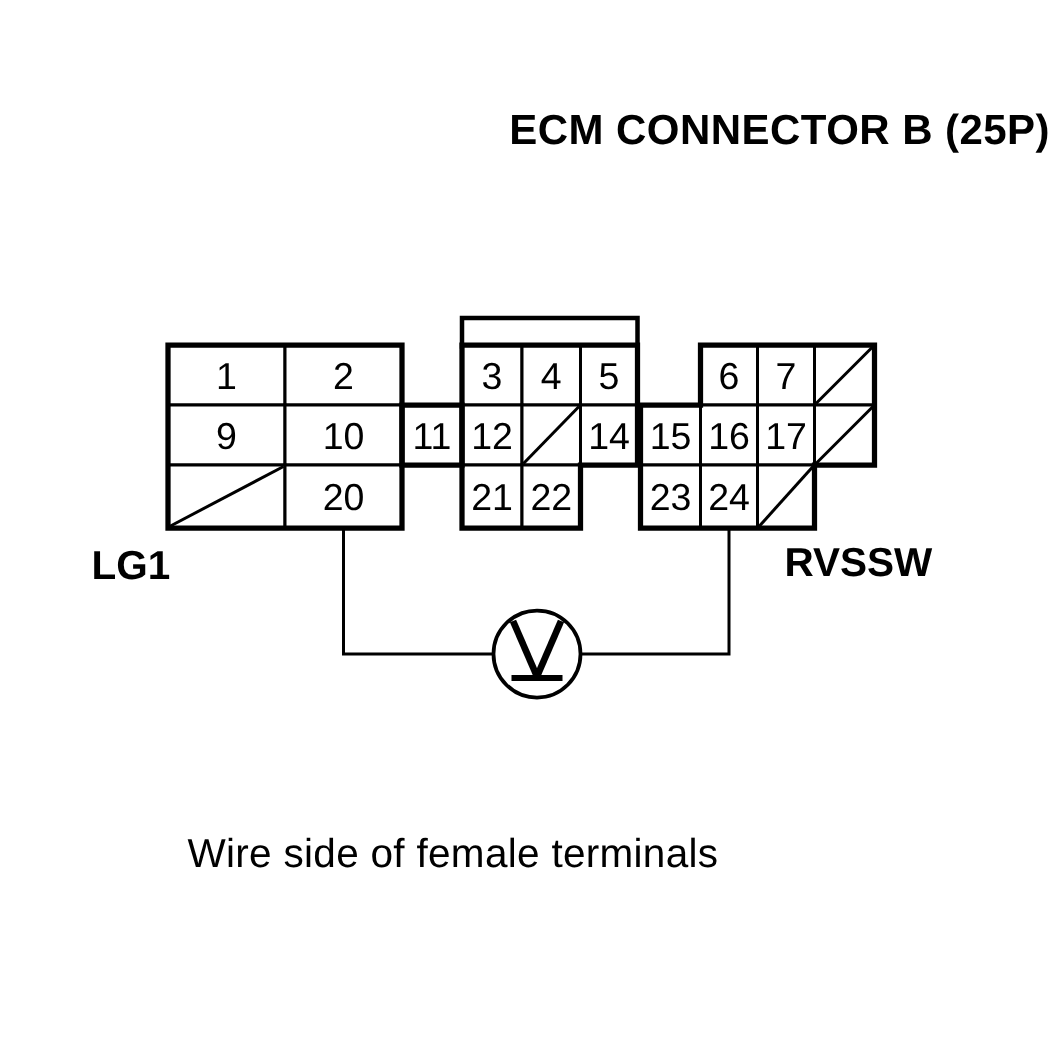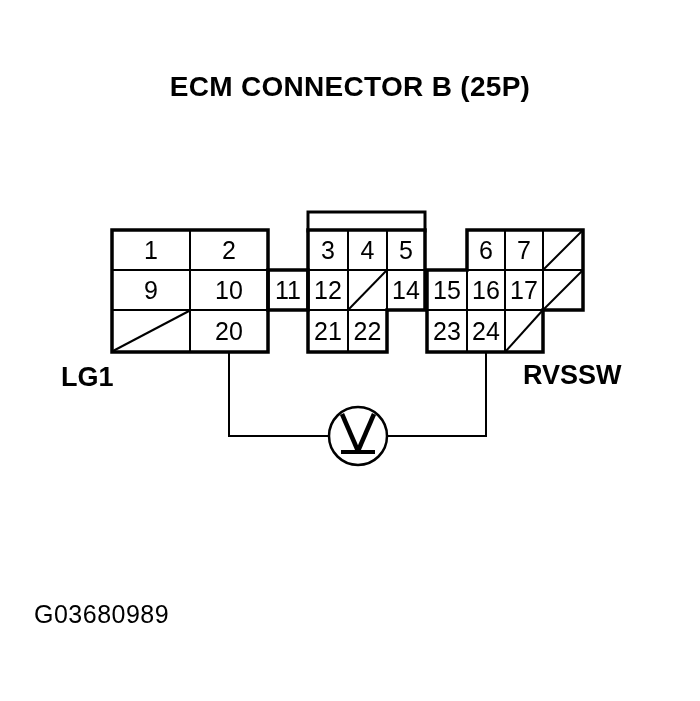--- a/index.html
+++ b/index.html
@@ -1,21 +1,21 @@
 <!DOCTYPE html>
 <html><head>
 <meta charset="utf-8">
 <style>
   html,body{margin:0;padding:0;background:#ffffff}
   .page{
     position:relative;width:700px;height:701px;background:#ffffff;
     font-family:"Liberation Sans",sans-serif;color:#000;overflow:hidden;
   }
   .title{
-    position:absolute;top:71px;left:0;width:700px;text-align:center;
+    position:absolute;top:71px;left:0;width:700px;text-align:right;
     font-weight:bold;font-size:28px;letter-spacing:.3px;
   }
   .wire-label{
     position:absolute;font-weight:bold;font-size:27px;line-height:31px;
     white-space:nowrap;
     margin-left:28px;
   }
   .wire-label-left{left:33px;top:362px}
   .wire-label-right{left:495px;top:360px}
   .caption{position:absolute;left:125px;top:554px;font-size:27px;letter-spacing:.2px}
@@ -96,15 +96,15 @@
     </svg>
 
   <div class="wire-label wire-label-left">
     <div>LG1</div>
   </div>
 
   <div class="wire-label wire-label-right">
     <div>RVSSW</div>
   </div>
 
-  <div class="figid">G03680989</div>
+  <div class="caption">Wire side of female terminals</div>
 
 </div>
 
 </body></html>

